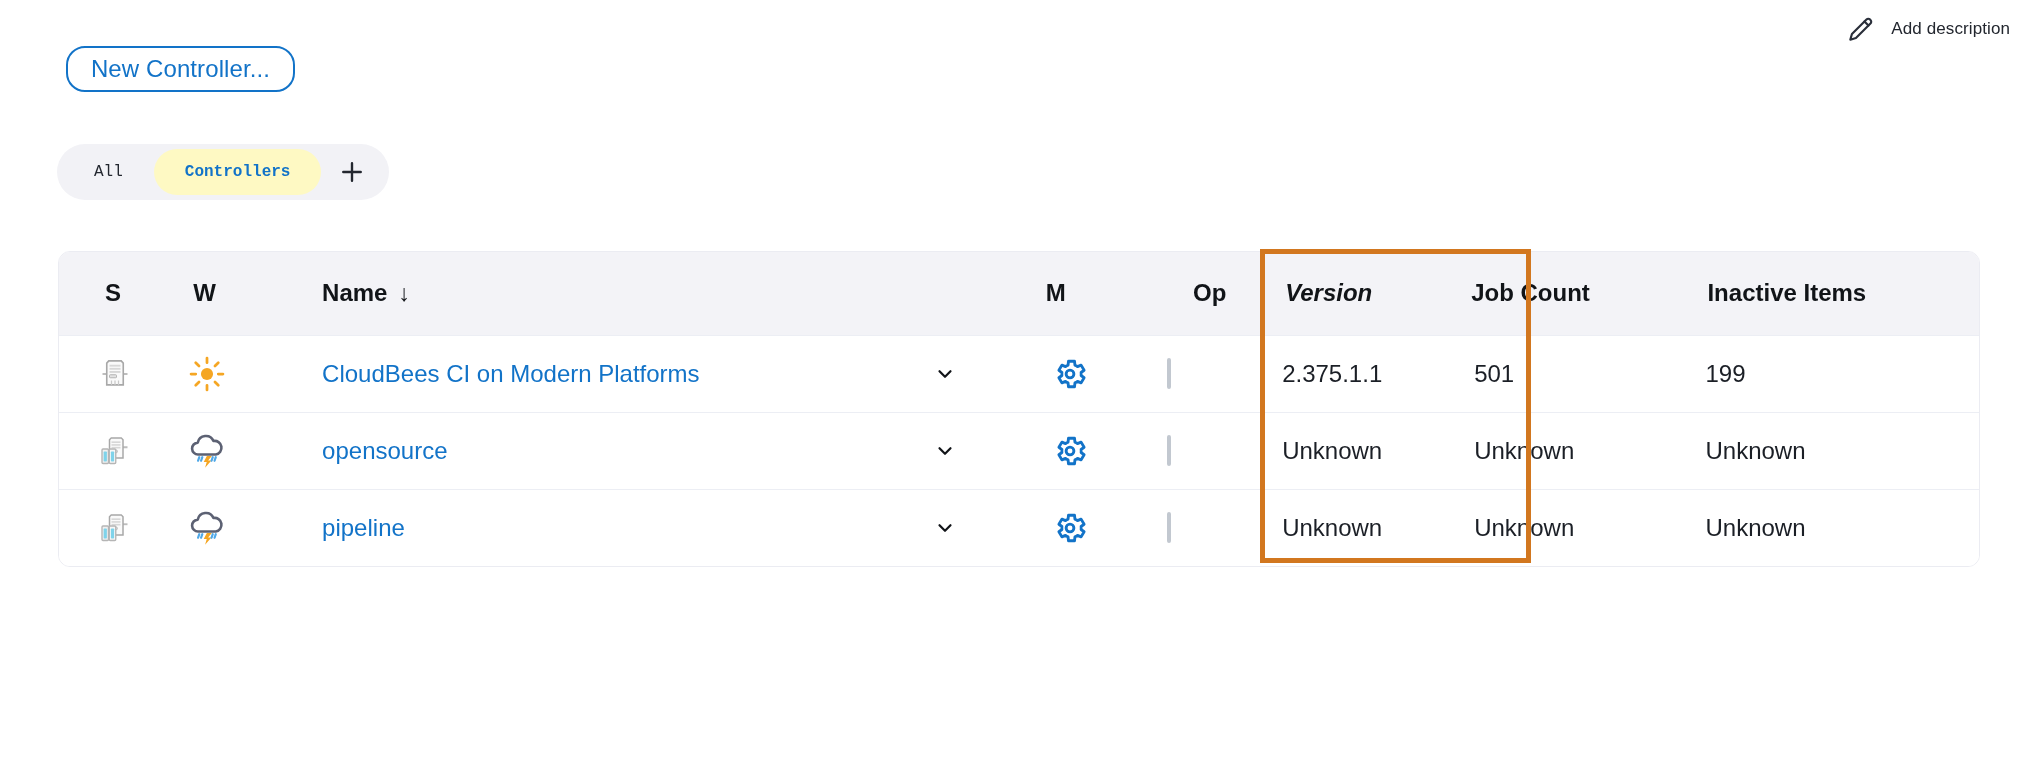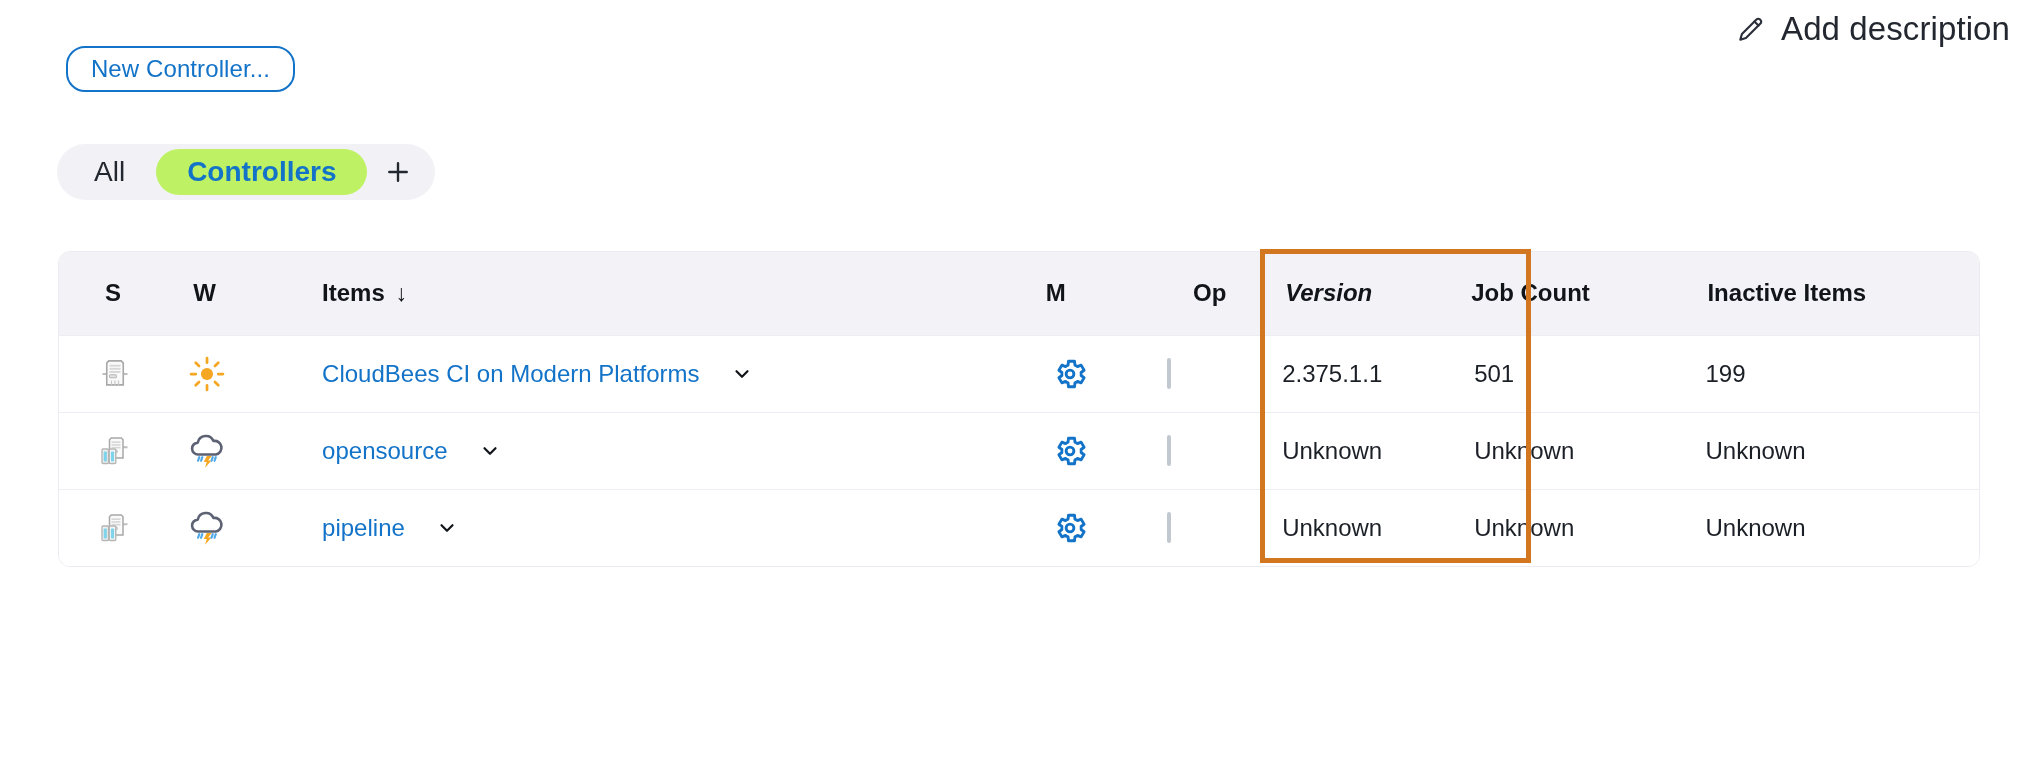--- a/index.html
+++ b/index.html
@@ -31,21 +31,21 @@
     justify-content: flex-end;
     gap: 14px;
   }
   .pencil-icon {
     width: 32px;
     height: 32px;
     display: block;
     color: #2a2f3a;
   }
   .add-desc-label {
-    font-size: 33px;
+    font-size: 17px;
     color: #23272f;
     letter-spacing: 0.1px;
     white-space: nowrap;
   }
 
   
   .new-controller-btn {
     position: absolute;
     left: 66px;
     top: 46px;
@@ -77,30 +77,30 @@
     align-items: center;
     padding: 0 6px;
   }
   .tab {
     height: 46px;
     padding: 0 31px;
     border-radius: 23px;
     display: flex;
     align-items: center;
     justify-content: center;
-    font-size: 28px;
+    font-size: 16px;
     color: #23272f;
     background: transparent;
     border: none;
     cursor: pointer;
-    font-family: Liberation Sans, sans-serif;
+    font-family: Liberation Mono, monospace;
     white-space: nowrap;
   }
   .tab.active {
-    background: #bef264;
+    background: #fef9c3;
     color: #1273c8;
     font-weight: 700;
   }
   .tab-add {
     width: 62px;
     height: 46px;
     display: flex;
     align-items: center;
     justify-content: center;
     border: none;
@@ -168,21 +168,21 @@
   .td-w   { padding-left: 20px; }
   .td-nm  { padding-left: 44px; }
   .td-m   { padding-left: 96px; }
   .td-op  { padding-left: 40px; }
   .td-ver { padding-left: 26px; }
   .td-jc  { padding-left: 17px; }
   .td-ii  { padding-left: 45px; }
 
   .sort-arrow { font-size: 23px; margin-left: 11px; font-weight: 400; }
 
-  .name-cell { display: flex; align-items: center; gap: 31px; }
+  .name-cell { display: flex; align-items: center; gap: 31px; justify-content: space-between; }
   .name-link {
     color: #1273c8;
     font-size: 24px;
     text-decoration: none;
     cursor: pointer;
     white-space: nowrap;
   }
   .chev-icon { width: 22px; height: 22px; display: block; color: #111418; flex: none; }
 
   .icon-28 { width: 40px; height: 40px; display: block; }
@@ -250,21 +250,21 @@
         <col class="col-op">
           <col class="col-ver">
           <col class="col-jc">
           <col class="col-ii">
       </colgroup>
       <thead>
         <tr>
           <th class="th-s">S</th>
           <th class="th-w">W</th>
           <th class="th-nm">
-            <span>Items</span><span class="sort-arrow">↓</span>
+            <span>Name</span><span class="sort-arrow">↓</span>
           </th>
           <th class="th-m">M</th>
           <th class="th-op">Op</th>
           <th class="th-ver">Version</th>
           <th class="th-jc">Job Count</th>
           <th class="th-ii">Inactive Items</th>
         </tr>
       </thead>
       <tbody>
 

